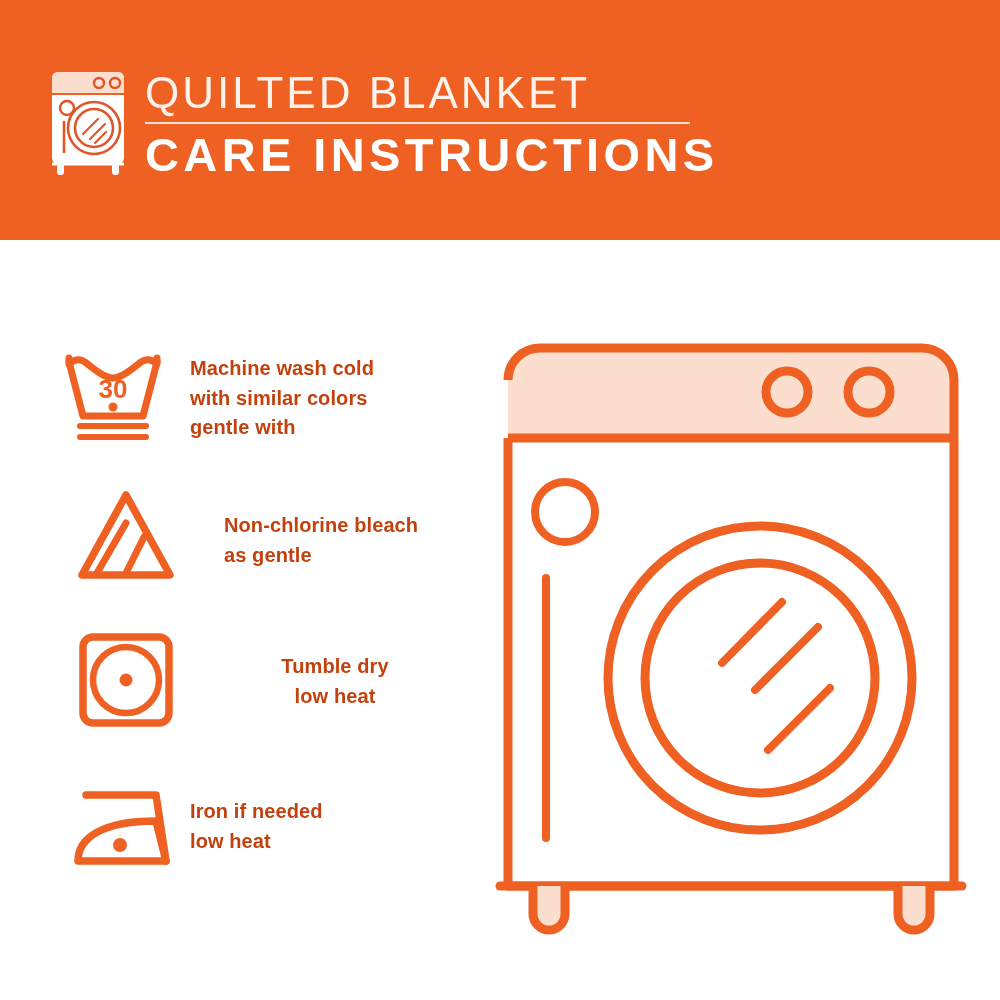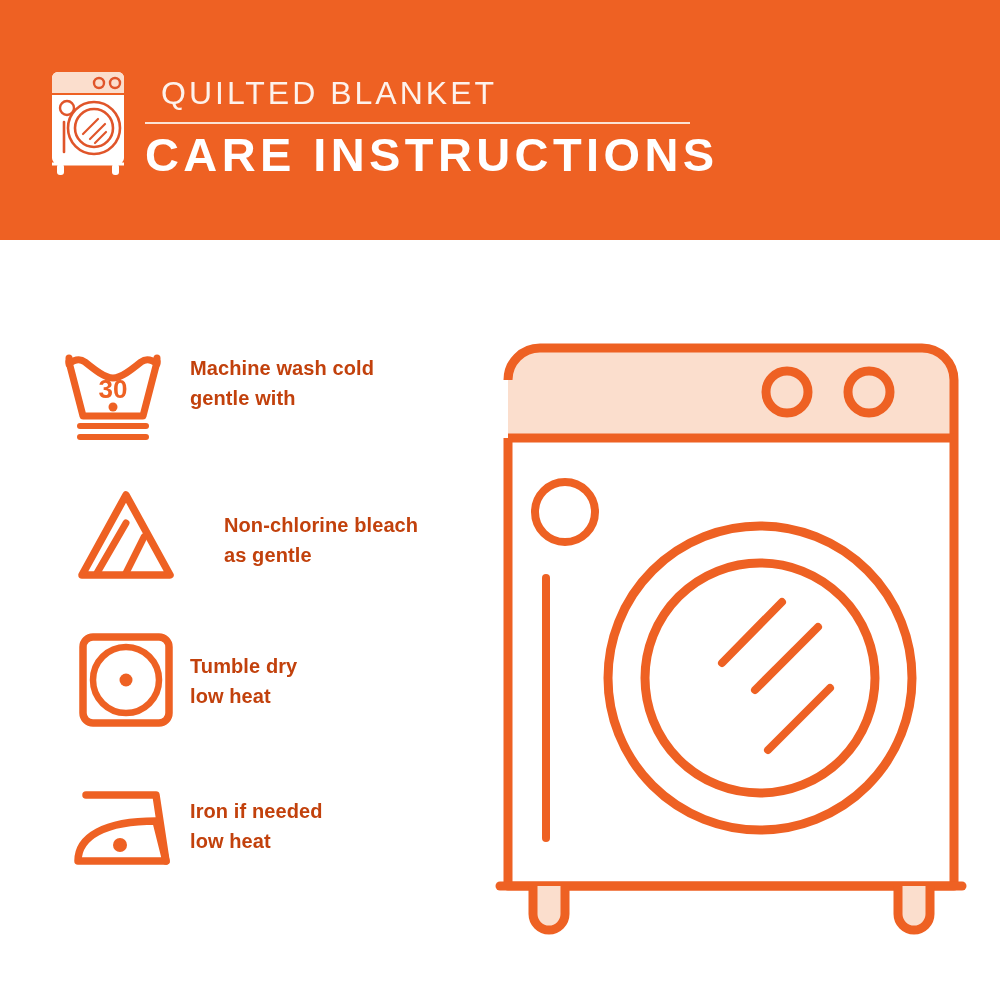--- a/index.html
+++ b/index.html
@@ -37,26 +37,25 @@
     height: 112px;
   }
   #header-text {
     position: absolute;
     left: 145px;
     top: 70px;
     width: 560px;
   }
   .title-line1 {
     color: #fdf2ec;
-    font-size: 32px;
+    font-size: 44px;
     letter-spacing: 3.0px;
     font-weight: 400;
     line-height: 46px;
     white-space: nowrap;
-    margin-left: 16px;
   }
   #title-divider {
     margin-top: 6px;
     margin-bottom: 4px;
     width: 545px;
     height: 2px;
     background: #fbe2d4;
   }
   .title-line2 {
     color: #ffffff;
@@ -101,21 +100,21 @@
   .care-text .ln { display: block; white-space: nowrap; }
 
   
   .row-wash   .care-symbol { padding-top: 14px; }
   .row-bleach .care-symbol { padding-top: 12px; padding-left: 22px; }
   .row-dry    .care-symbol { padding-top: 10px; padding-left: 22px; }
   .row-iron   .care-symbol { padding-top: 20px; padding-left: 22px; }
 
   .row-wash   .care-text { padding-top: 24px; }
   .row-bleach .care-text { padding-top: 36px; margin-left: 34px; }
-  .row-dry    .care-text { padding-top: 32px; }
+  .row-dry    .care-text { padding-top: 32px; text-align: center; }
   .row-iron   .care-text { padding-top: 32px; }
 
   
   #machine-illustration {
     position: absolute;
     left: 490px;
     top: 330px;
     width: 480px;
     height: 620px;
   }
@@ -175,20 +174,21 @@
           <text x="52" y="54" text-anchor="middle" font-family="Liberation Sans, sans-serif" font-size="26" font-weight="bold" fill="#ee6123">30</text>
 
           <circle cx="52" cy="63" r="4.5" fill="#ee6123"></circle>
 
           <rect x="16" y="79" width="72" height="6" rx="3" fill="#ee6123"></rect>
           <rect x="16" y="90" width="72" height="6" rx="3" fill="#ee6123"></rect>
         </svg>
       </div>
       <div class="care-text">
         <span class="ln">Machine wash cold</span>
+        <span class="ln">with similar colors</span>
         <span class="ln">gentle with</span>
       </div>
     </div>
 
     <div class="care-row row-bleach">
       <div class="care-symbol">
         <svg viewBox="0 0 104 98" width="104" height="98" xmlns="http://www.w3.org/2000/svg">
           <path d="M52 8 L96 88 L8 88 Z" fill="none" stroke="#ee6123" stroke-width="7.5" stroke-linejoin="round"></path>
           <line x1="52" y1="36" x2="23" y2="86" stroke="#ee6123" stroke-width="7" stroke-linecap="round"></line>
           <line x1="70" y1="50" x2="52" y2="86" stroke="#ee6123" stroke-width="7" stroke-linecap="round"></line>

